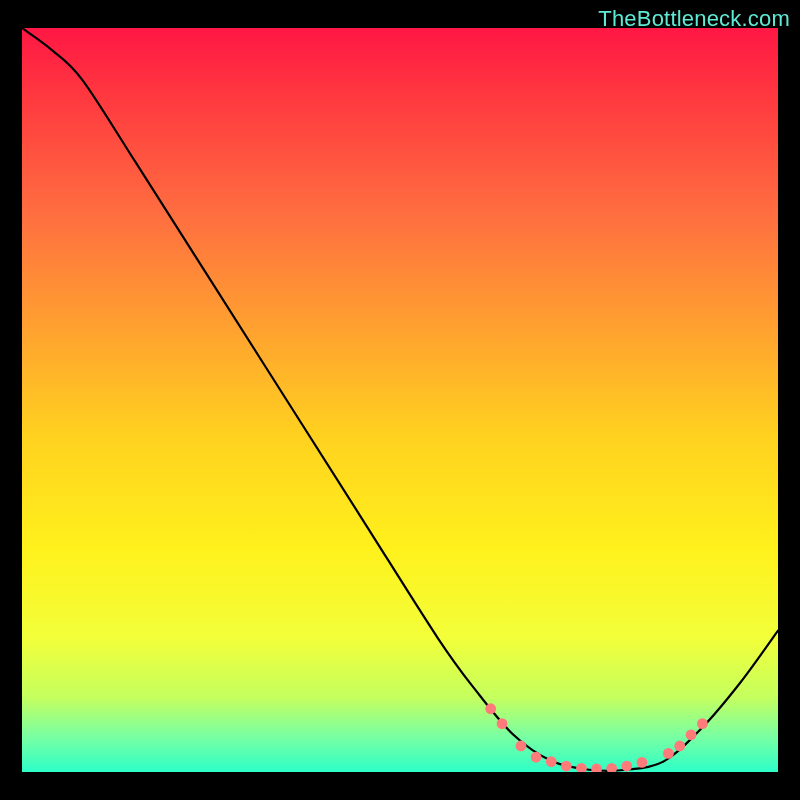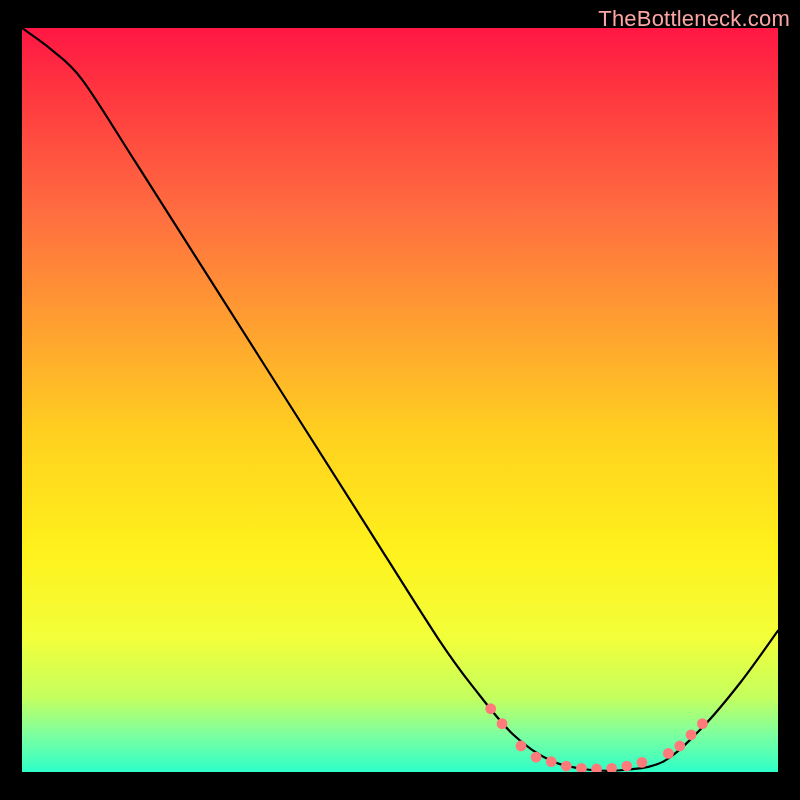--- a/index.html
+++ b/index.html
@@ -14,21 +14,21 @@
   .frame {
     position: relative;
     width: 800px;
     height: 800px;
     background: #000;
   }
   .watermark {
     position: absolute;
     top: 6px;
     right: 10px;
-    color: #fca5a5;
+    color: #5eead4;
     font-size: 22px;
     font-weight: 500;
     letter-spacing: 0.2px;
     z-index: 5;
   }
   .plot-wrap {
     position: absolute;
     left: 22px;
     top: 28px;
     width: 756px;

